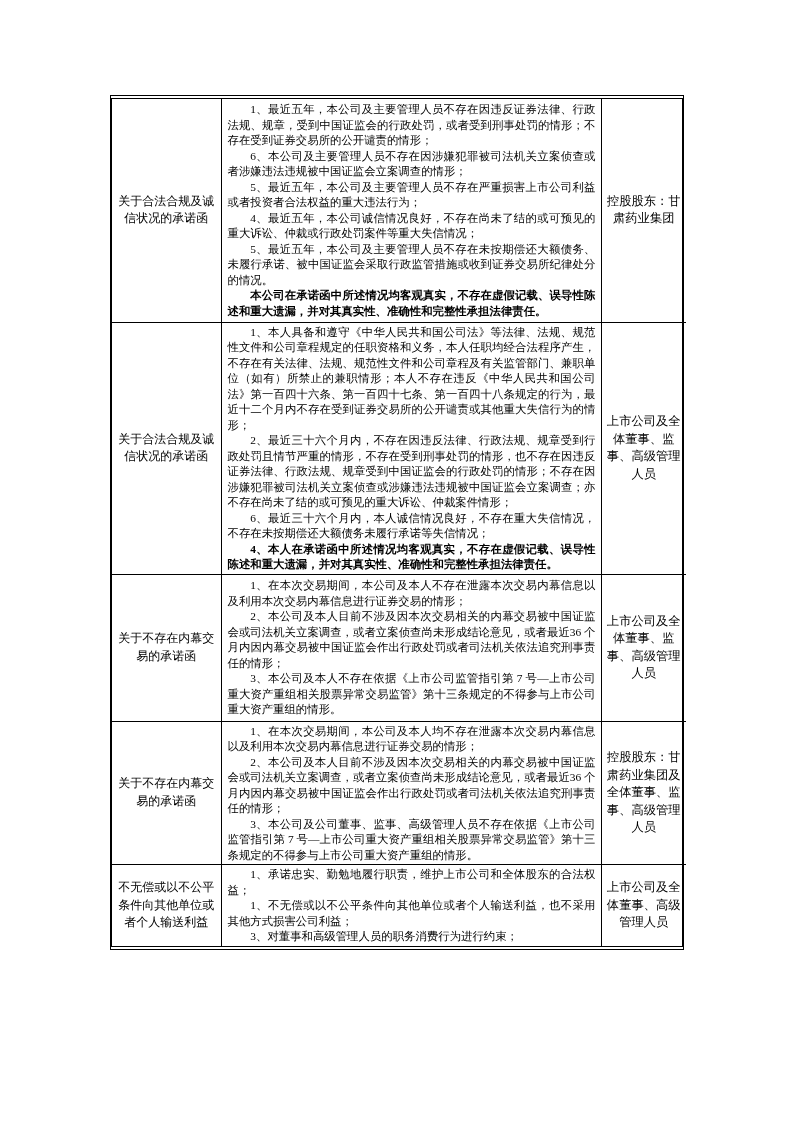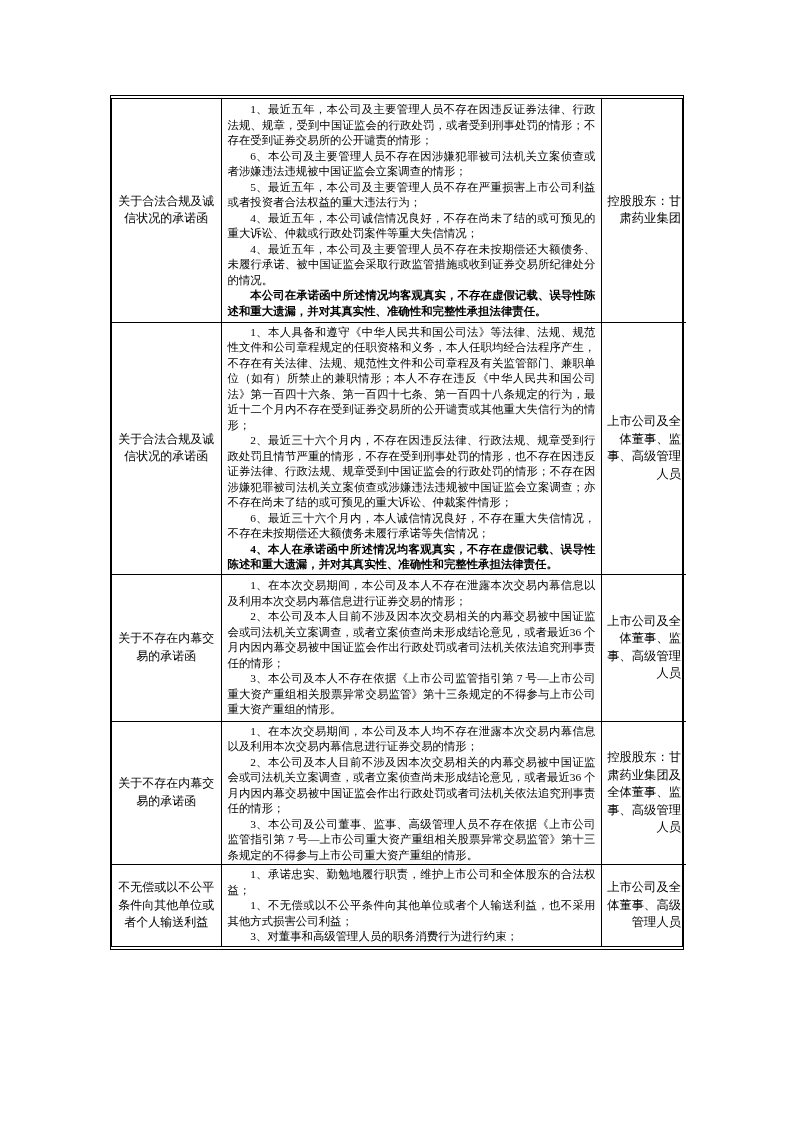--- a/index.html
+++ b/index.html
@@ -55,21 +55,21 @@
   td.c-body p{
     margin:0;
     font-size:11.4px;
     line-height:15.5px;
     text-align:justify;
     text-indent:2em;
     letter-spacing:0;
   }
   td.c-body p.bold{font-weight:bold;}
   td.c-party{
-    text-align:right;
+    text-align:center;
     font-size:12.3px;
     line-height:17.5px;
     padding:2px 5px;
   }
   tr.r0{height:95px;}
   tr.r1{height:223px;}
   tr.r2{height:245px;}
   tr.r3{height:147px;}
   tr.r4{height:141px;}
   tr.r5{height:75px;}
@@ -98,21 +98,21 @@
 
       <tbody>
 
       <tr class="r1">
         <td class="c-label">关于合法合规及诚信状况的承诺函</td>
         <td class="c-body">
           <p>1、最近五年，本公司及主要管理人员不存在因违反证券法律、行政法规、规章，受到中国证监会的行政处罚，或者受到刑事处罚的情形；不存在受到证券交易所的公开谴责的情形；</p>
           <p>6、本公司及主要管理人员不存在因涉嫌犯罪被司法机关立案侦查或者涉嫌违法违规被中国证监会立案调查的情形；</p>
           <p>5、最近五年，本公司及主要管理人员不存在严重损害上市公司利益或者投资者合法权益的重大违法行为；</p>
           <p>4、最近五年，本公司诚信情况良好，不存在尚未了结的或可预见的重大诉讼、仲裁或行政处罚案件等重大失信情况；</p>
-          <p>4、最近五年，本公司及主要管理人员不存在未按期偿还大额债务、未履行承诺、被中国证监会采取行政监管措施或收到证券交易所纪律处分的情况。</p>
+          <p>5、最近五年，本公司及主要管理人员不存在未按期偿还大额债务、未履行承诺、被中国证监会采取行政监管措施或收到证券交易所纪律处分的情况。</p>
           <p class="bold">本公司在承诺函中所述情况均客观真实，不存在虚假记载、误导性陈述和重大遗漏，并对其真实性、准确性和完整性承担法律责任。</p>
         </td>
         <td class="c-party">控股股东：甘肃药业集团</td>
       </tr>
 
       <tr class="r2">
         <td class="c-label">关于合法合规及诚信状况的承诺函</td>
         <td class="c-body">
           <p>1、本人具备和遵守《中华人民共和国公司法》等法律、法规、规范性文件和公司章程规定的任职资格和义务，本人任职均经合法程序产生，不存在有关法律、法规、规范性文件和公司章程及有关监管部门、兼职单位（如有）所禁止的兼职情形；本人不存在违反《中华人民共和国公司法》第一百四十六条、第一百四十七条、第一百四十八条规定的行为，最近十二个月内不存在受到证券交易所的公开谴责或其他重大失信行为的情形；</p>
           <p>2、最近三十六个月内，不存在因违反法律、行政法规、规章受到行政处罚且情节严重的情形，不存在受到刑事处罚的情形，也不存在因违反证券法律、行政法规、规章受到中国证监会的行政处罚的情形；不存在因涉嫌犯罪被司法机关立案侦查或涉嫌违法违规被中国证监会立案调查；亦不存在尚未了结的或可预见的重大诉讼、仲裁案件情形；</p>

